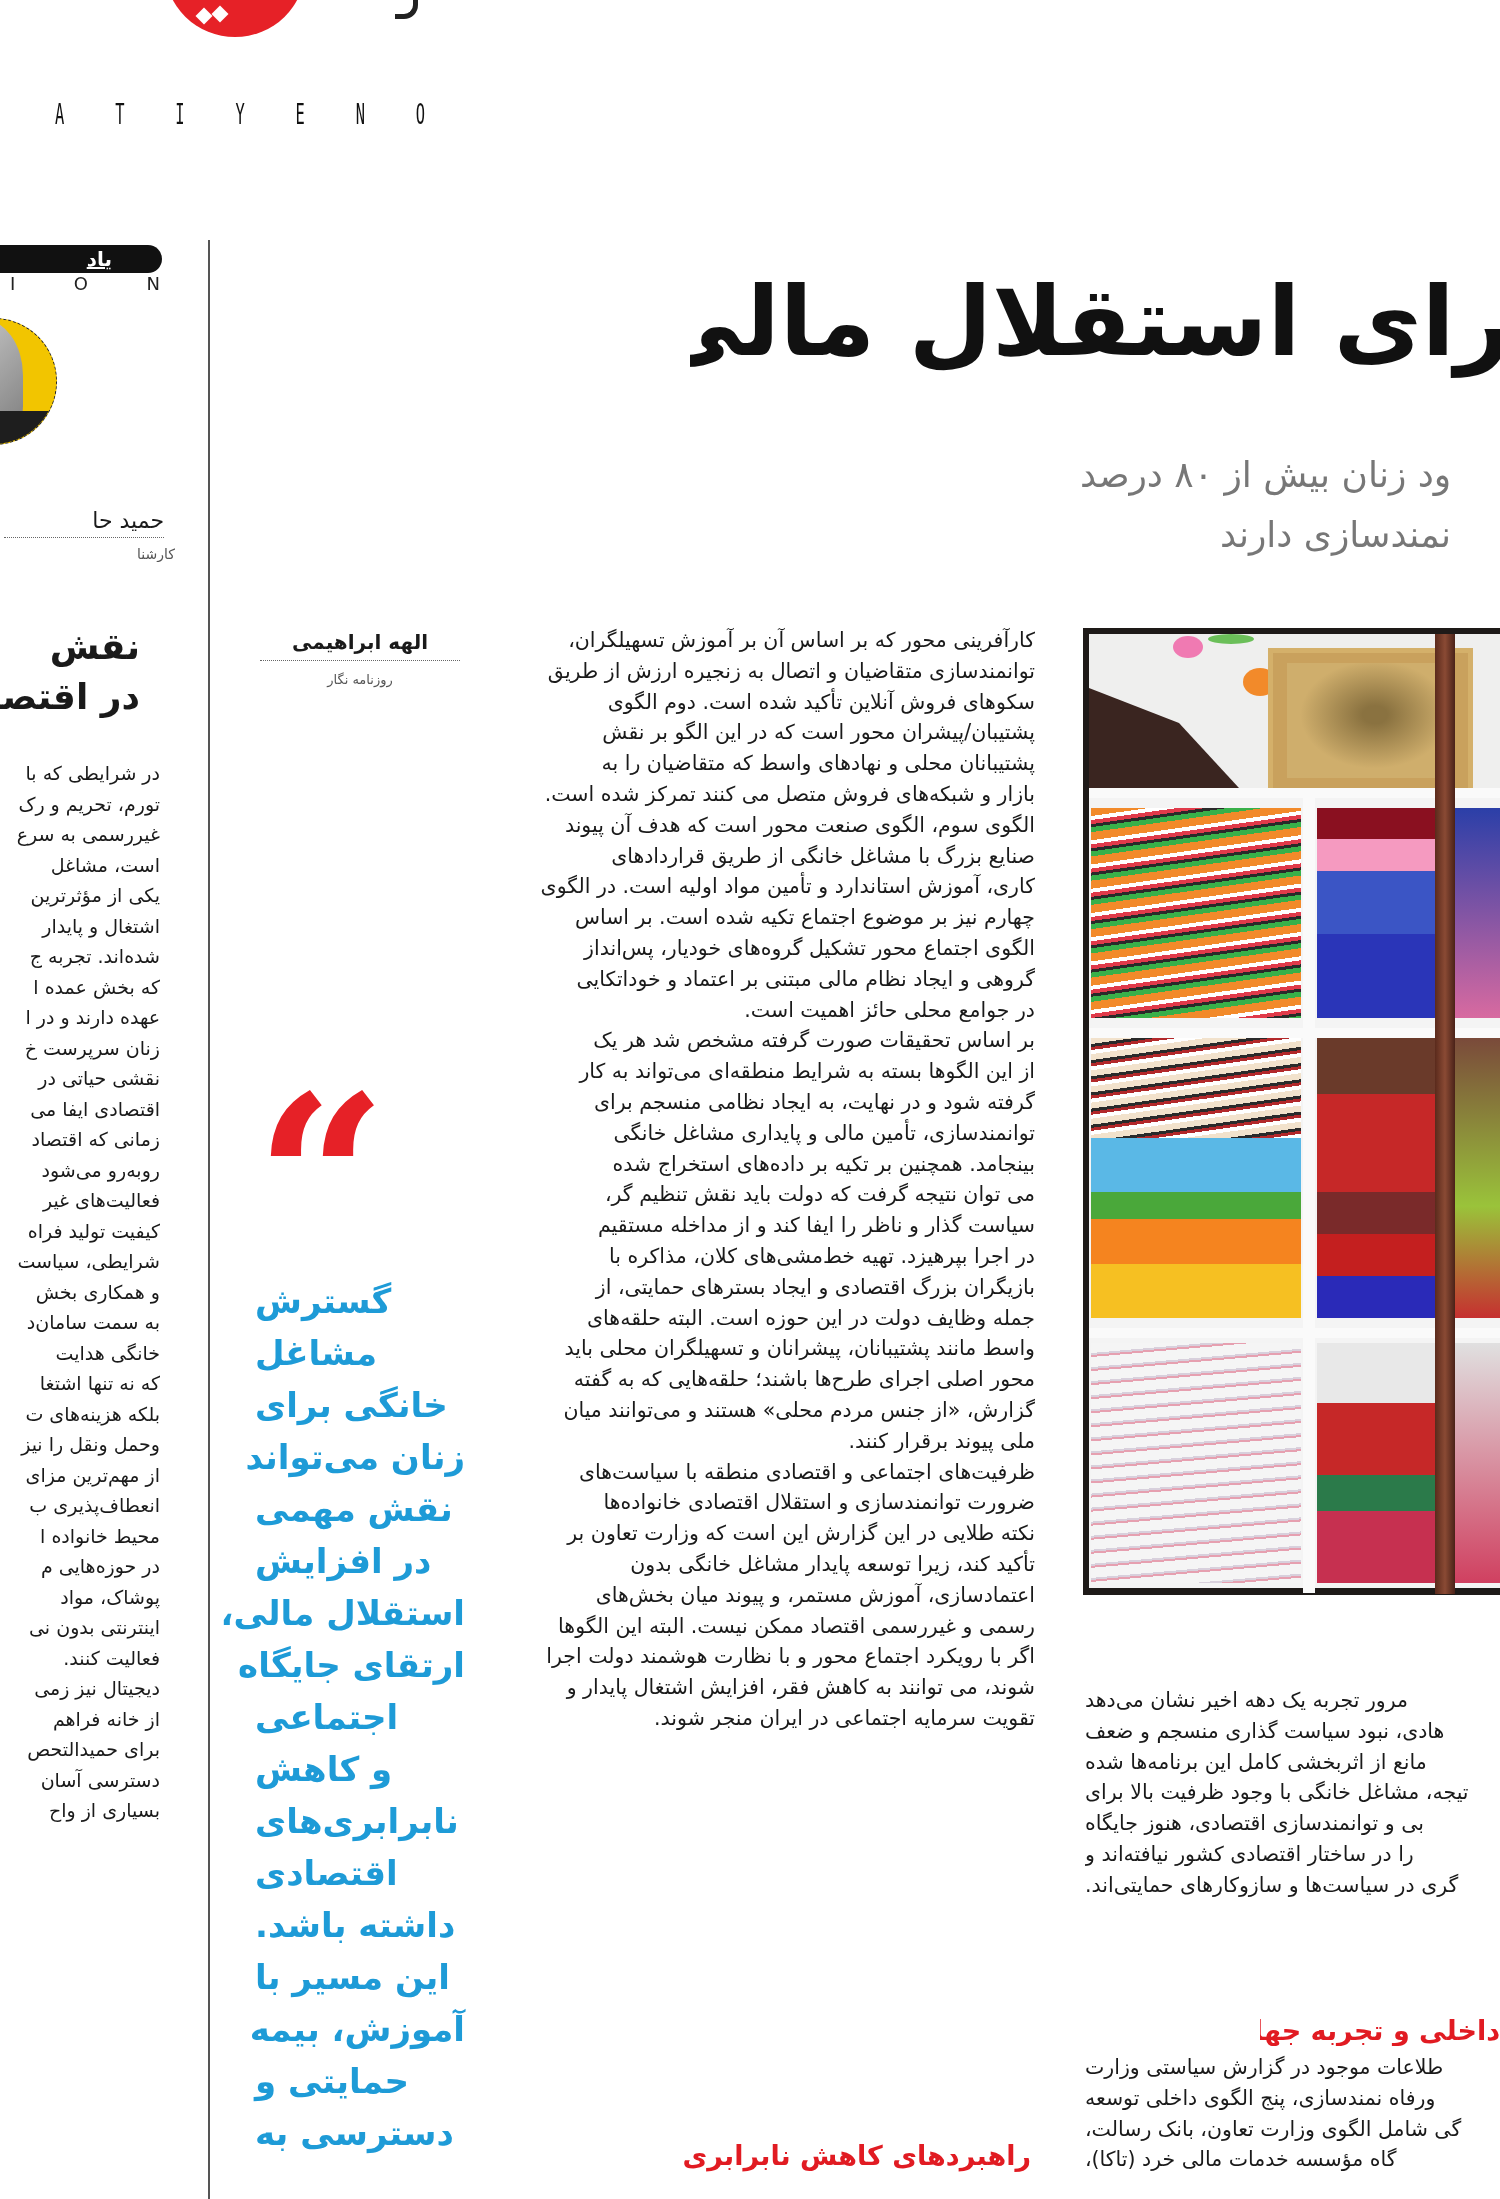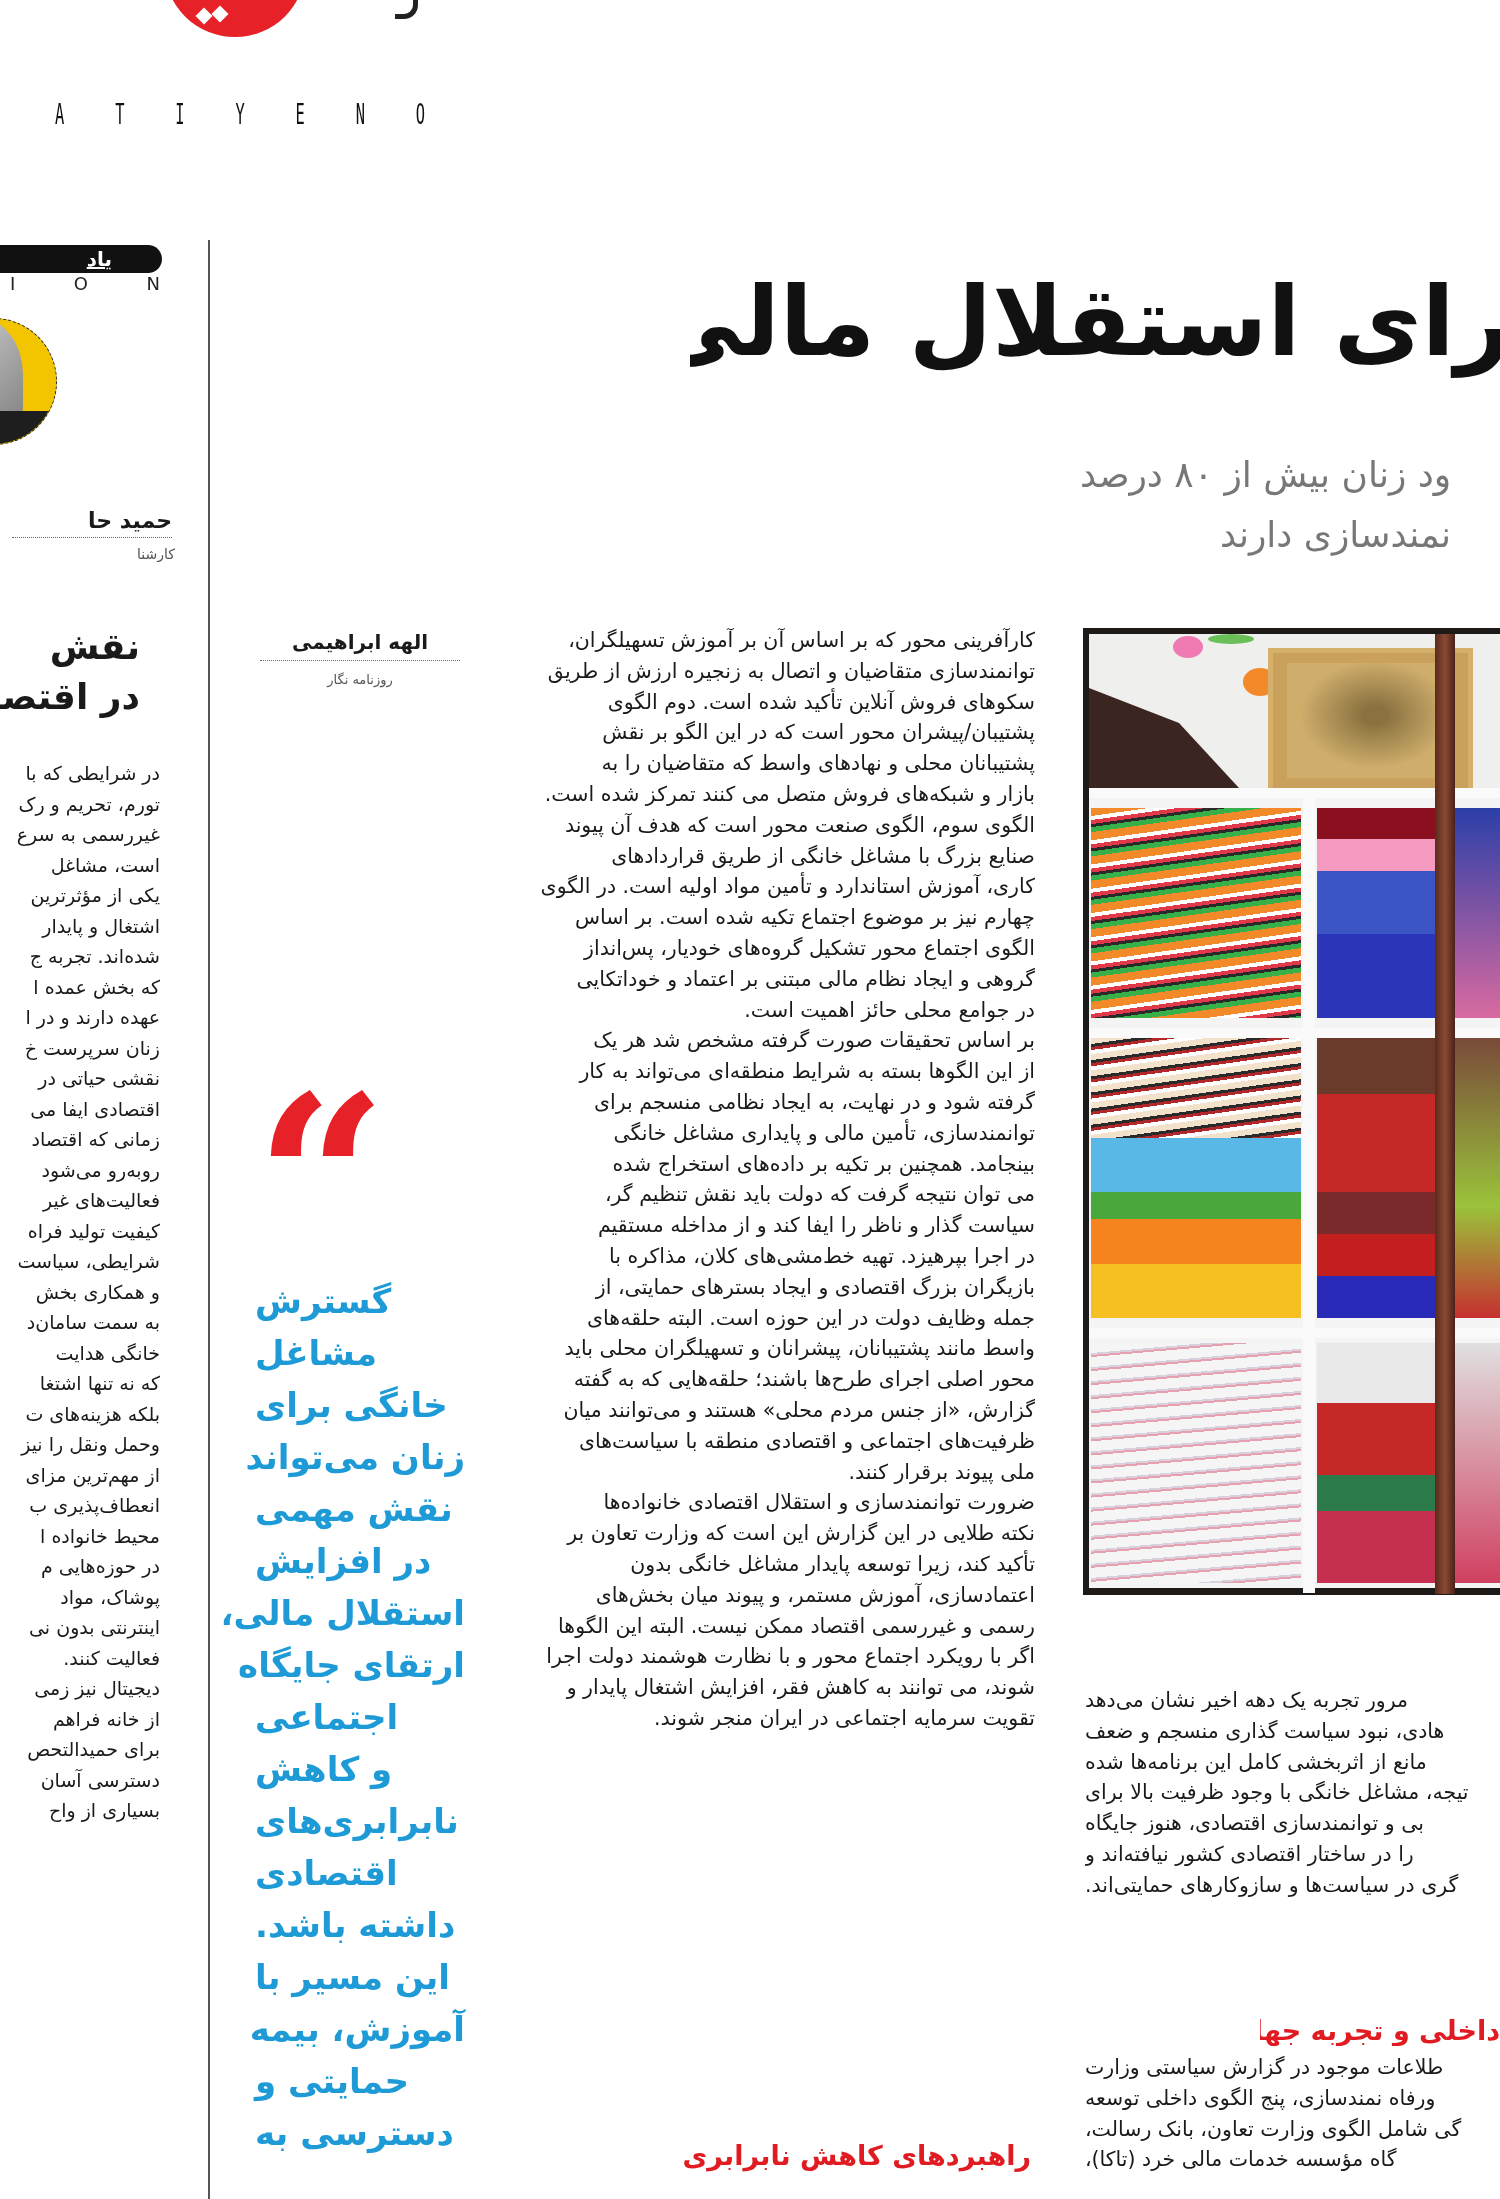--- a/index.html
+++ b/index.html
@@ -37,21 +37,21 @@
     left:10px; top:273px; width:150px; height:24px; font-size:18px; color:#222;
     display:flex; justify-content:space-between;
   }
   #opinion-photo {
     left:-70px; top:318px; width:125px; height:125px; border-radius:50%;
     background:#f2c500; overflow:hidden; border:1px dashed #222;
   }
   #opinion-photo .face { position:absolute; left:0; top:0; width:92px; height:125px; background:linear-gradient(135deg,#d8d8d8,#7a7a7a); border-radius:40% 45% 30% 30%; }
   #opinion-photo .suit { position:absolute; left:0; top:92px; width:125px; height:40px; background:#1e1e1e; }
   #opinion-author {
-    left:12px; top:508px; width:160px; font-size:22px; font-weight:bold; text-align:right; direction:rtl;
+    left:4px; top:508px; width:160px; font-size:22px; font-weight:normal; text-align:right; direction:rtl;
     border-bottom:1px dotted #666; padding-bottom:4px; white-space:nowrap; overflow:hidden;
   }
   #opinion-author-role { left:15px; top:546px; width:160px; font-size:14px; color:#555; text-align:right; direction:rtl; white-space:nowrap; overflow:hidden; }
   #opinion-title {
     left:0; top:622px; width:140px; font-size:36px; font-weight:bold; line-height:50px;
     text-align:right; direction:rtl; white-space:nowrap; overflow:hidden;
   }
   #opinion-body {
     left:0; top:758px; width:160px; font-size:19px; line-height:30.5px;
     text-align:right; direction:rtl; white-space:nowrap; overflow:hidden;
@@ -242,22 +242,22 @@
     <div>توانمندسازی، تأمین مالی و پایداری مشاغل خانگی</div>
     <div>بینجامد. همچنین بر تکیه بر داده‌های استخراج شده</div>
     <div>می توان نتیجه گرفت که دولت باید نقش تنظیم گر،</div>
     <div>سیاست گذار و ناظر را ایفا کند و از مداخله مستقیم</div>
     <div>در اجرا بپرهیزد. تهیه خط‌مشی‌های کلان، مذاکره با</div>
     <div>بازیگران بزرگ اقتصادی و ایجاد بسترهای حمایتی، از</div>
     <div>جمله وظایف دولت در این حوزه است. البته حلقه‌های</div>
     <div>واسط مانند پشتیبانان، پیشرانان و تسهیلگران محلی باید</div>
     <div>محور اصلی اجرای طرح‌ها باشند؛ حلقه‌هایی که به گفته</div>
     <div>گزارش، «از جنس مردم محلی» هستند و می‌توانند میان</div>
+    <div>ملی پیوند برقرار کنند.</div>
     <div>ظرفیت‌های اجتماعی و اقتصادی منطقه با سیاست‌های</div>
-    <div>ملی پیوند برقرار کنند.</div>
     <div>ضرورت توانمندسازی و استقلال اقتصادی خانواده‌ها</div>
     <div>نکته طلایی در این گزارش این است که وزارت تعاون بر</div>
     <div>تأکید کند، زیرا توسعه پایدار مشاغل خانگی بدون</div>
     <div>اعتمادسازی، آموزش مستمر، و پیوند میان بخش‌های</div>
     <div>رسمی و غیررسمی اقتصاد ممکن نیست. البته این الگوها</div>
     <div>اگر با رویکرد اجتماع محور و با نظارت هوشمند دولت اجرا</div>
     <div>شوند، می توانند به کاهش فقر، افزایش اشتغال پایدار و</div>
     <div>تقویت سرمایه اجتماعی در ایران منجر شوند.</div>
   </div>
 <div id="sub1" class="abs" style="color: rgb(225, 27, 34);">راهبردهای کاهش نابرابری</div>

